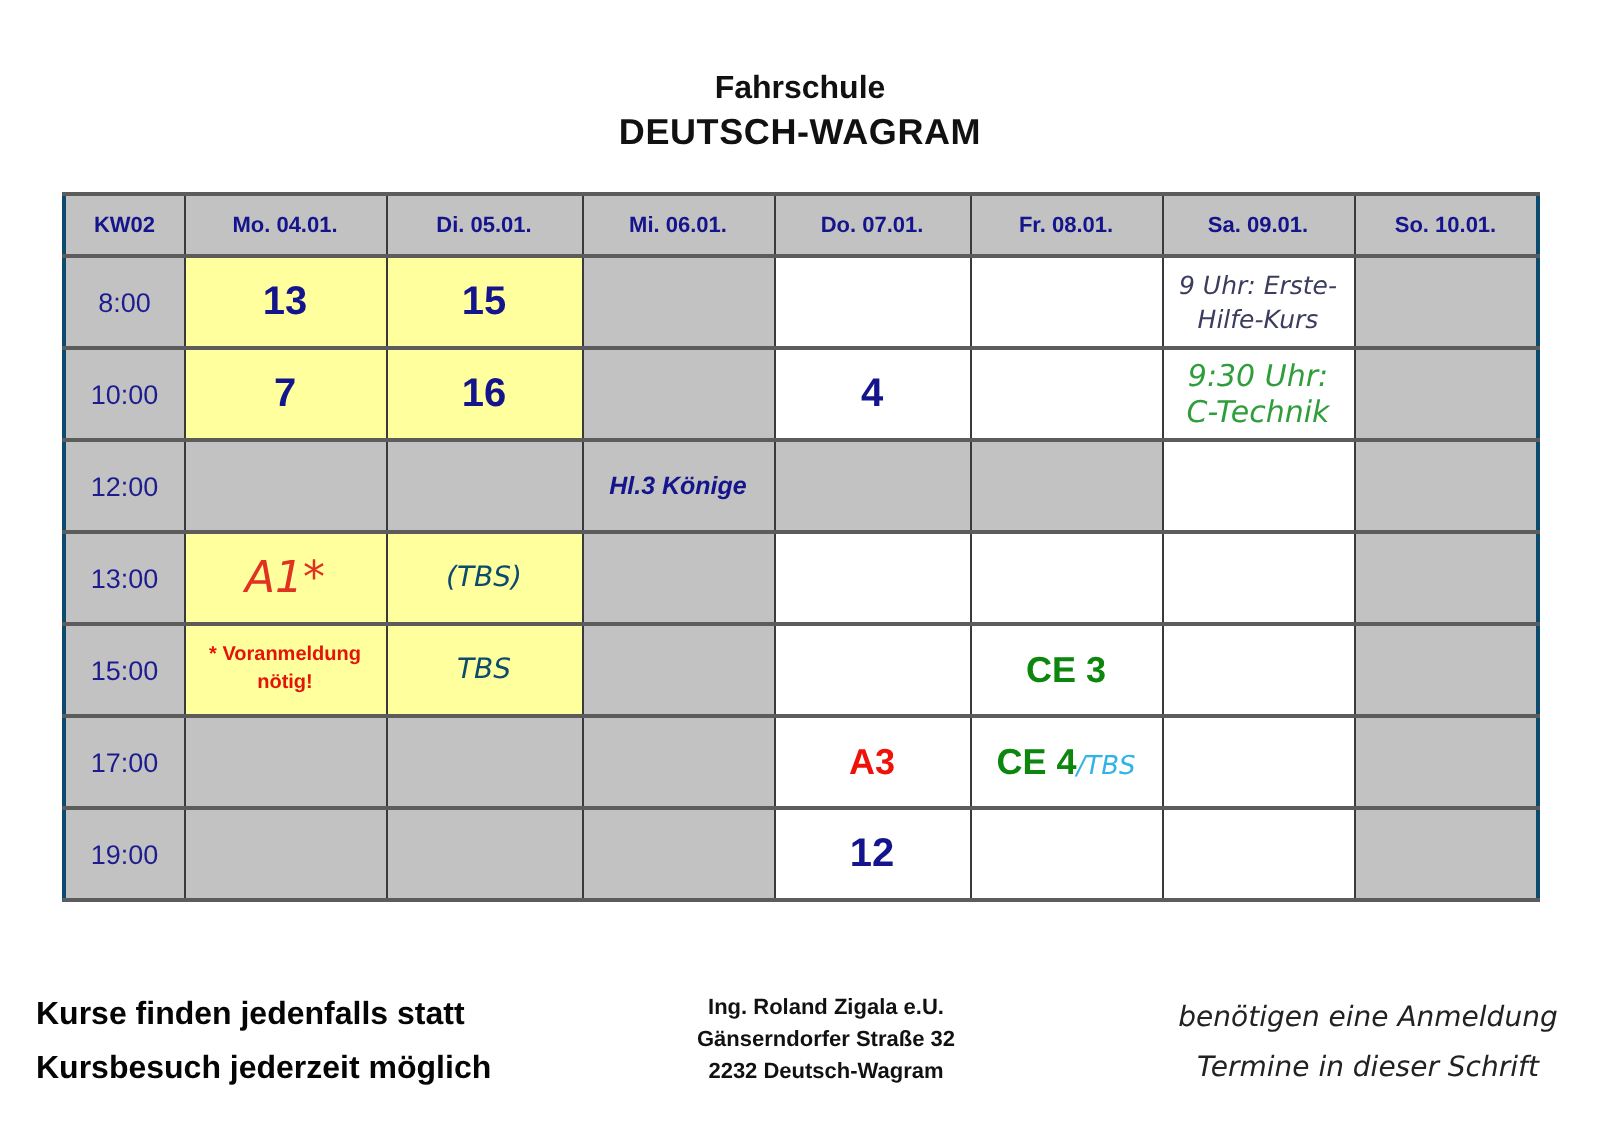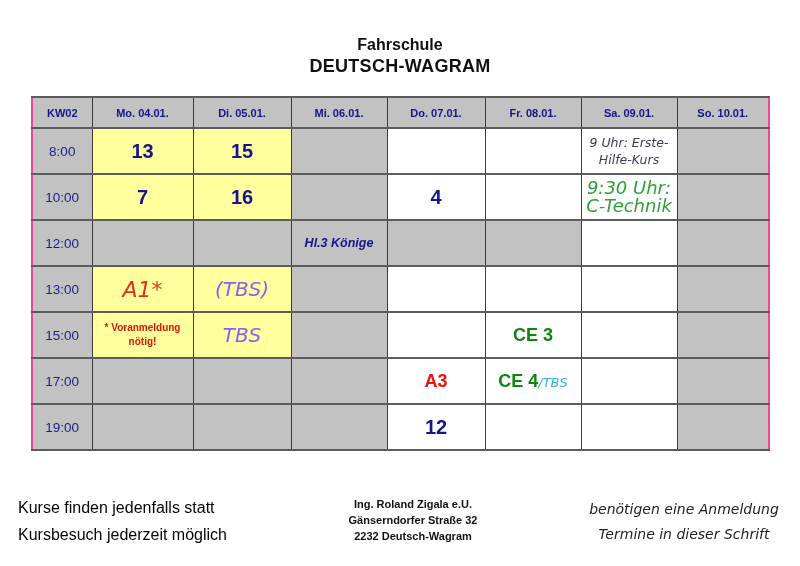--- a/index.html
+++ b/index.html
@@ -5,51 +5,51 @@
   * { margin: 0; padding: 0; box-sizing: border-box; }
   html, body { width: 800px; height: 566px; background: #ffffff; overflow: hidden; }
   body { font-family: "Liberation Sans", sans-serif; position: relative; }
 
   
   .title-block { position: absolute; top: 34px; left: 0; width: 800px; text-align: center; }
   .title-line1 { font-size: 16px; font-weight: bold; color: #111; line-height: 21px; }
   .title-line2 { font-size: 18px; font-weight: bold; color: #111; line-height: 22px; letter-spacing: 0.3px; }
 
   
-  table.grid { position: absolute; left: 31px; top: 96px; width: 737px; border-collapse: collapse; table-layout: fixed; border: 2px solid #ec4899; }
+  table.grid { position: absolute; left: 31px; top: 96px; width: 737px; border-collapse: collapse; table-layout: fixed; border: 2px solid #0c4a6e; }
   table.grid td, table.grid th {
     border-left: 1px solid #3a3a3a; border-right: 1px solid #3a3a3a;
     border-top: 2px solid #5c5c5c; border-bottom: 2px solid #5c5c5c;
     text-align: center; vertical-align: middle; overflow: hidden; padding: 0 2px;
   }
   tr.hdr { height: 31px; }
   tr.body-row { height: 46px; }
   .t-gray  { background: #c2c2c2; }
   .t-yellow{ background: #ffff9e; }
   .t-white { background: #ffffff; margin-left: 12px; }
 
   th.col-hdr { font-size: 11px; font-weight: bold; color: #14148c; }
   td.time-cell { font-size: 13.5px; font-weight: normal; color: #1c1c8e; }
 
   
   .num       { color: #14148c; font-weight: bold; font-size: 20px; }
   .navy-i    { color: #14148c; font-weight: bold; font-style: italic; font-size: 12.5px; }
   .hand      { font-family: "DejaVu Sans", cursive; font-style: italic; }
   .hand-dark { color: #3c3c5f; font-size: 12.5px; line-height: 17px; }
-  .hand-green{ color: #2f9e3a; font-size: 18px; line-height: 18px; border-radius: 15px; }
+  .hand-green{ color: #2f9e3a; font-size: 15px; line-height: 18px; border-radius: 15px; }
   .hand-red  { color: #e0321e; font-size: 22px; }
-  .hand-cyan { color: #8b5cf6; font-size: 20px; }
+  .hand-cyan { color: #0c4a6e; font-size: 14px; }
   .hand-cyan-sm { color: #2fb3e8; font-size: 13px; }
   .red-sm    { color: #e41408; font-weight: bold; font-size: 10px; line-height: 14px; }
   .green-b   { color: #0c860c; font-weight: bold; font-size: 18px; }
   .red-b     { color: #ee1208; font-weight: bold; font-size: 18px; }
 
   
   .footer-left { position: absolute; left: 18px; top: 494px; }
-  .footer-left div { font-size: 16px; font-weight: normal; color: #050505; line-height: 27px; white-space: nowrap; }
+  .footer-left div { font-size: 16px; font-weight: bold; color: #050505; line-height: 27px; white-space: nowrap; }
   .footer-center { position: absolute; left: 308px; top: 496px; width: 210px; text-align: center; }
   .footer-center div { font-size: 11px; font-weight: bold; color: #111; line-height: 16px; white-space: nowrap; }
   .footer-right { position: absolute; left: 578px; top: 497px; width: 212px; text-align: center; }
   .footer-right div { font-family: "DejaVu Sans", cursive; font-style: italic; font-size: 14px; color: #222; line-height: 25px; white-space: nowrap; }
 </style>
 </head>
 <body>
 
 <div class="title-block">
   <div class="title-line1">Fahrschule</div>

